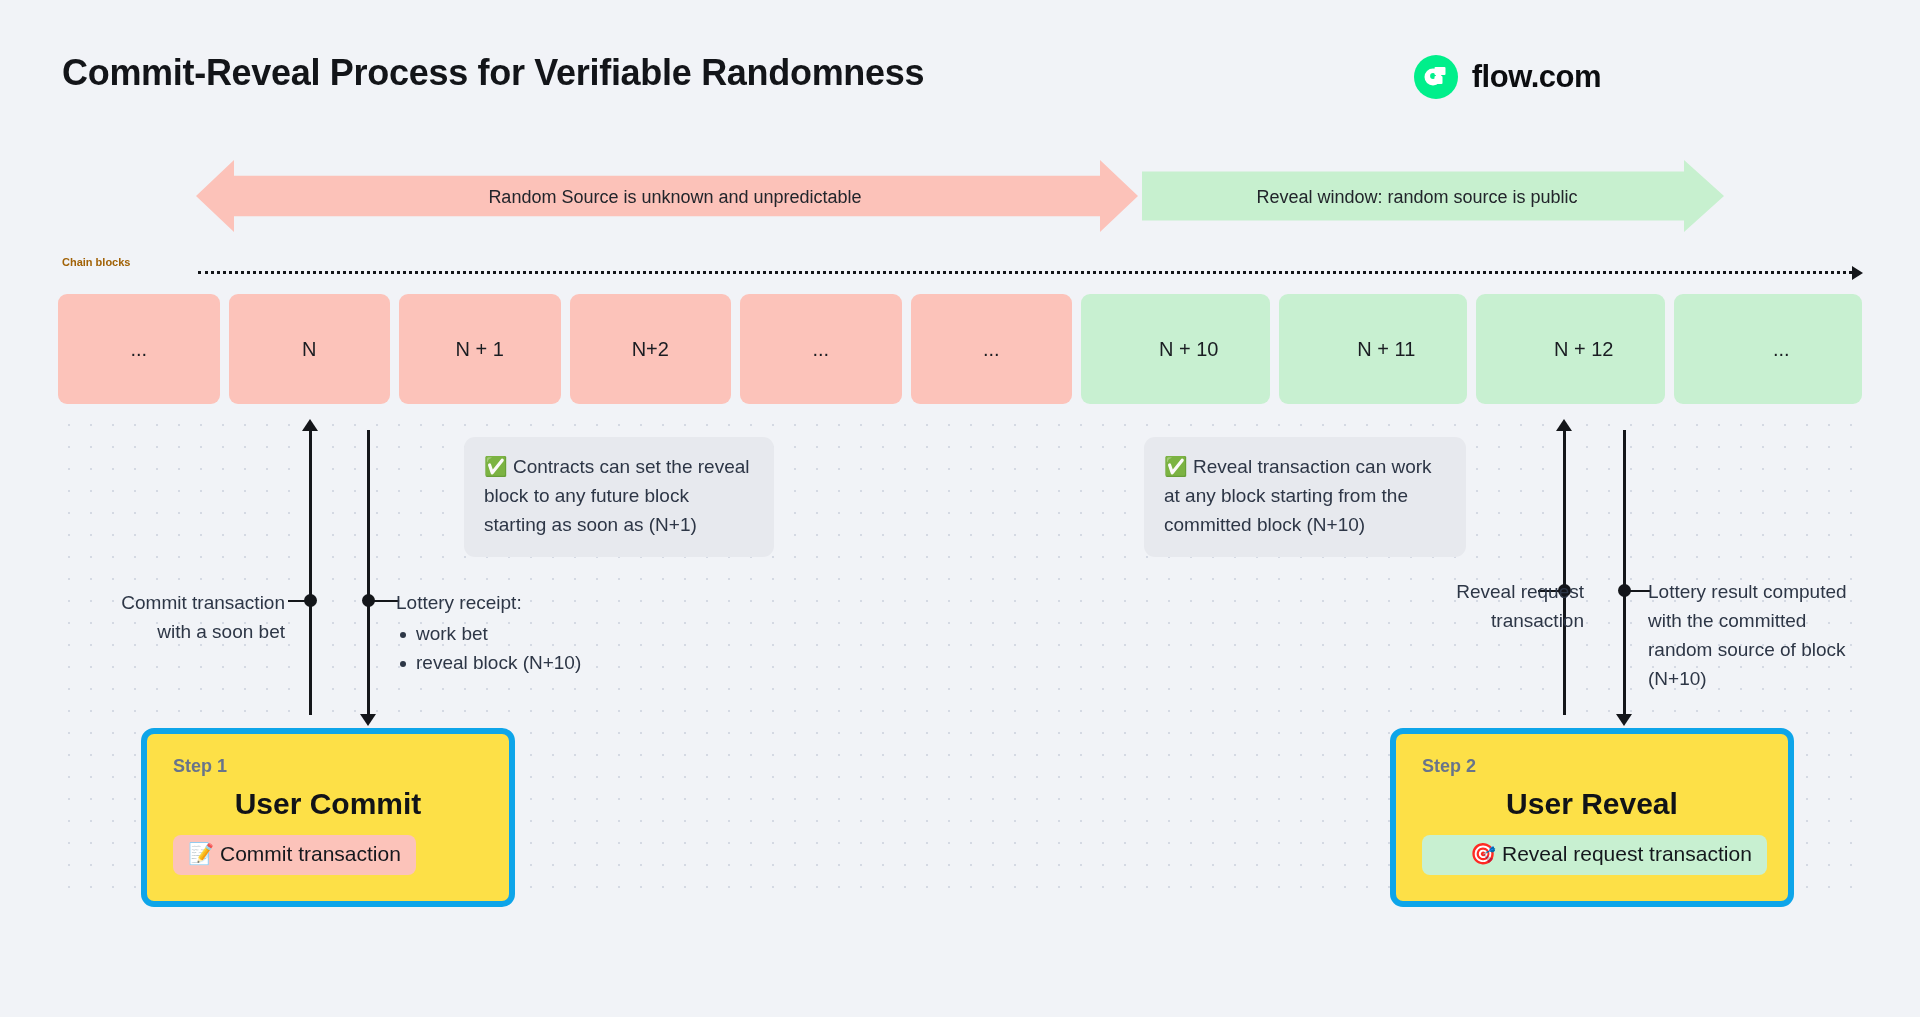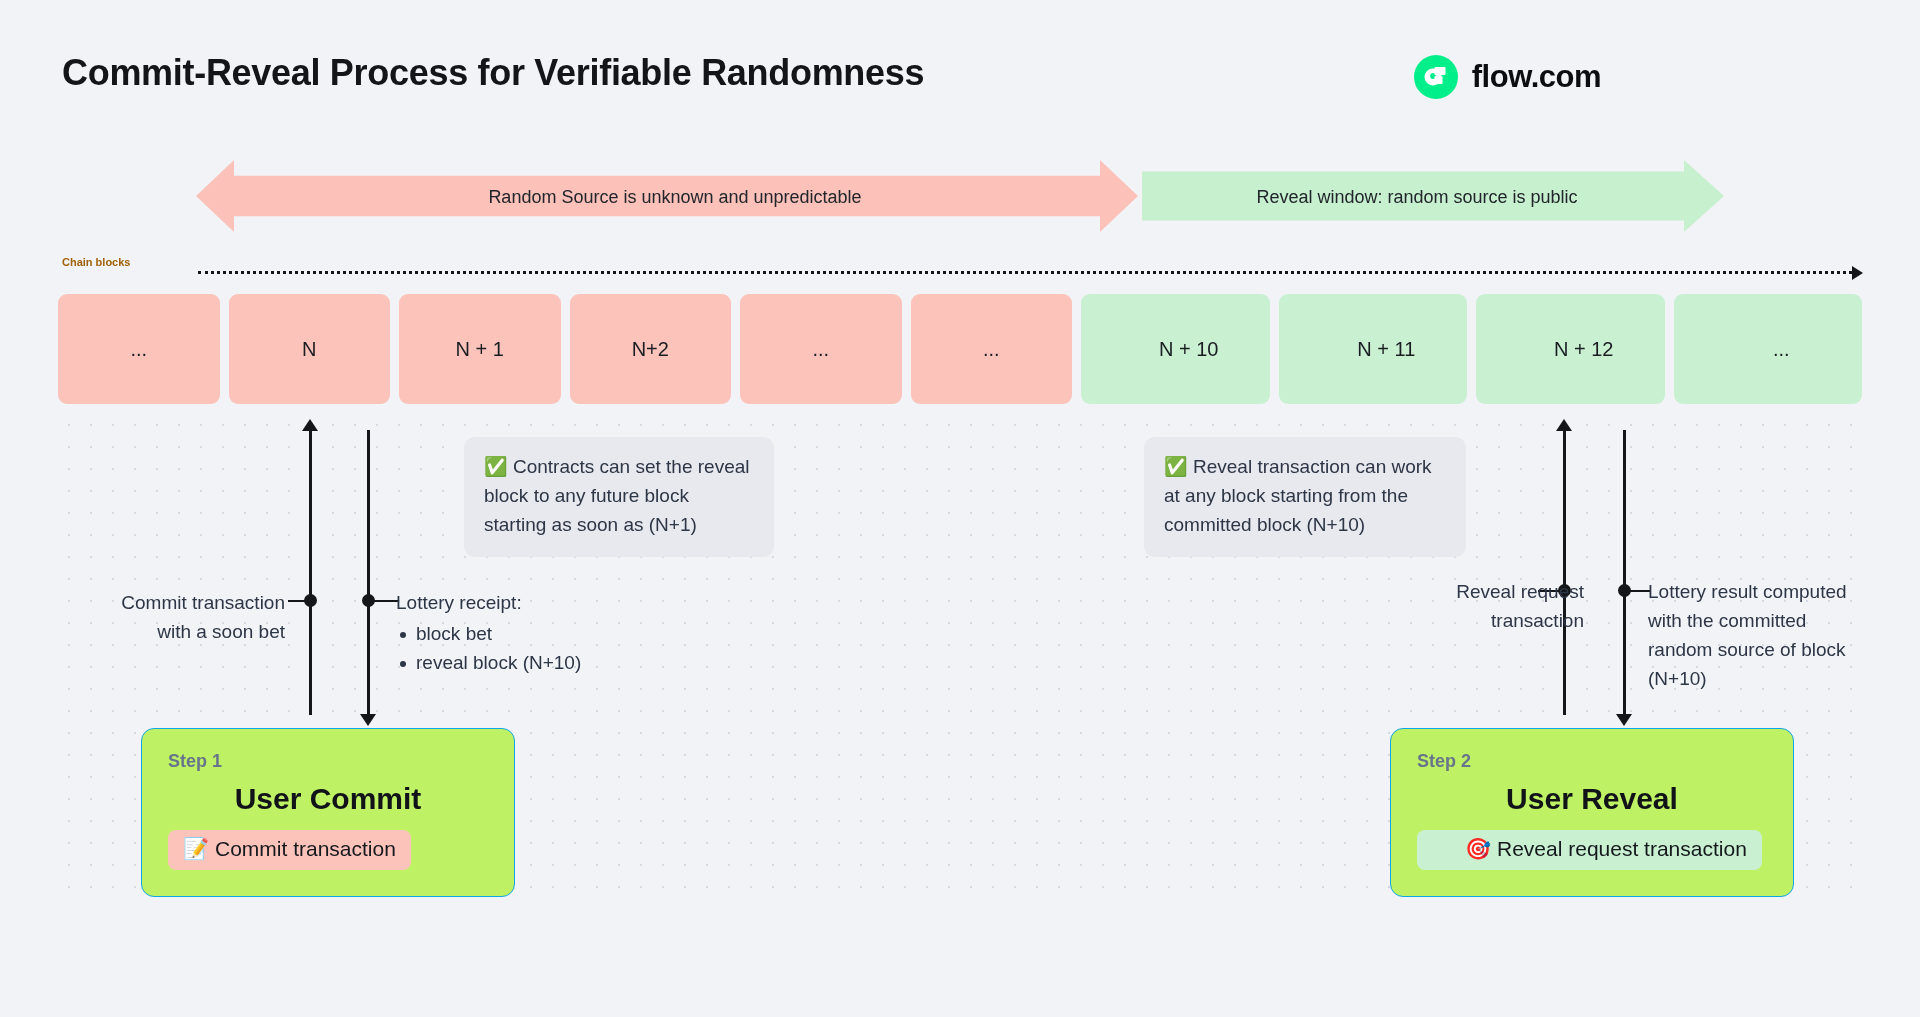--- a/index.html
+++ b/index.html
@@ -102,21 +102,21 @@
   .annot.right-align { text-align: right; }
   .annot ul { list-style: none; margin-top: 2px; }
   .annot li { position: relative; padding-left: 20px; }
   .annot li::before {
     content: ""; position: absolute; left: 4px; top: 12px;
     width: 6px; height: 6px; border-radius: 50%; background: #2d3646;
   }
 
   
   .step-card {
-    position: absolute; background: #bef264; border: 1px solid #0ea5e9;
+    position: absolute; background: #fde047; border: 6px solid #0ea5e9;
     border-radius: 13px; padding: 22px 26px 26px 26px; width: 374px;
   }
   .step-kicker { font-size: 18px; font-weight: 700; color: #68748b; }
   .step-title { font-size: 30px; font-weight: 700; color: #111318; margin-top: 10px; text-align: center; }
   .step-pill {
     display: inline-block; margin-top: 14px; border-radius: 8px;
     padding: 7px 15px 9px 15px; font-size: 21px; color: #15181d; white-space: nowrap;
   }
   .step-pill.pink { background: #fcc3ba; }
   .step-pill.green { background: #c8f0d1; padding-left: 48px; }
@@ -191,21 +191,21 @@
   </div>
 
   <div class="annot right-align" style="left:60px; top:589px; width:225px;">
     <div>Commit transaction</div>
     <div>with a soon bet</div>
   </div>
 
   <div class="annot" style="left:396px; top:589px; width:300px;">
     <div>Lottery receipt:</div>
     <ul>
-      <li>block bet</li>
+      <li>work bet</li>
       <li>reveal block (N+10)</li>
     </ul>
   </div>
 
   <div class="annot right-align" style="left:1378px; top:578px; width:206px;">
     <div>Reveal request</div>
     <div>transaction</div>
   </div>
 
   <div class="annot" style="left:1648px; top:578px; width:222px;">Lottery result computed with the committed random source of block (N+10)</div>

